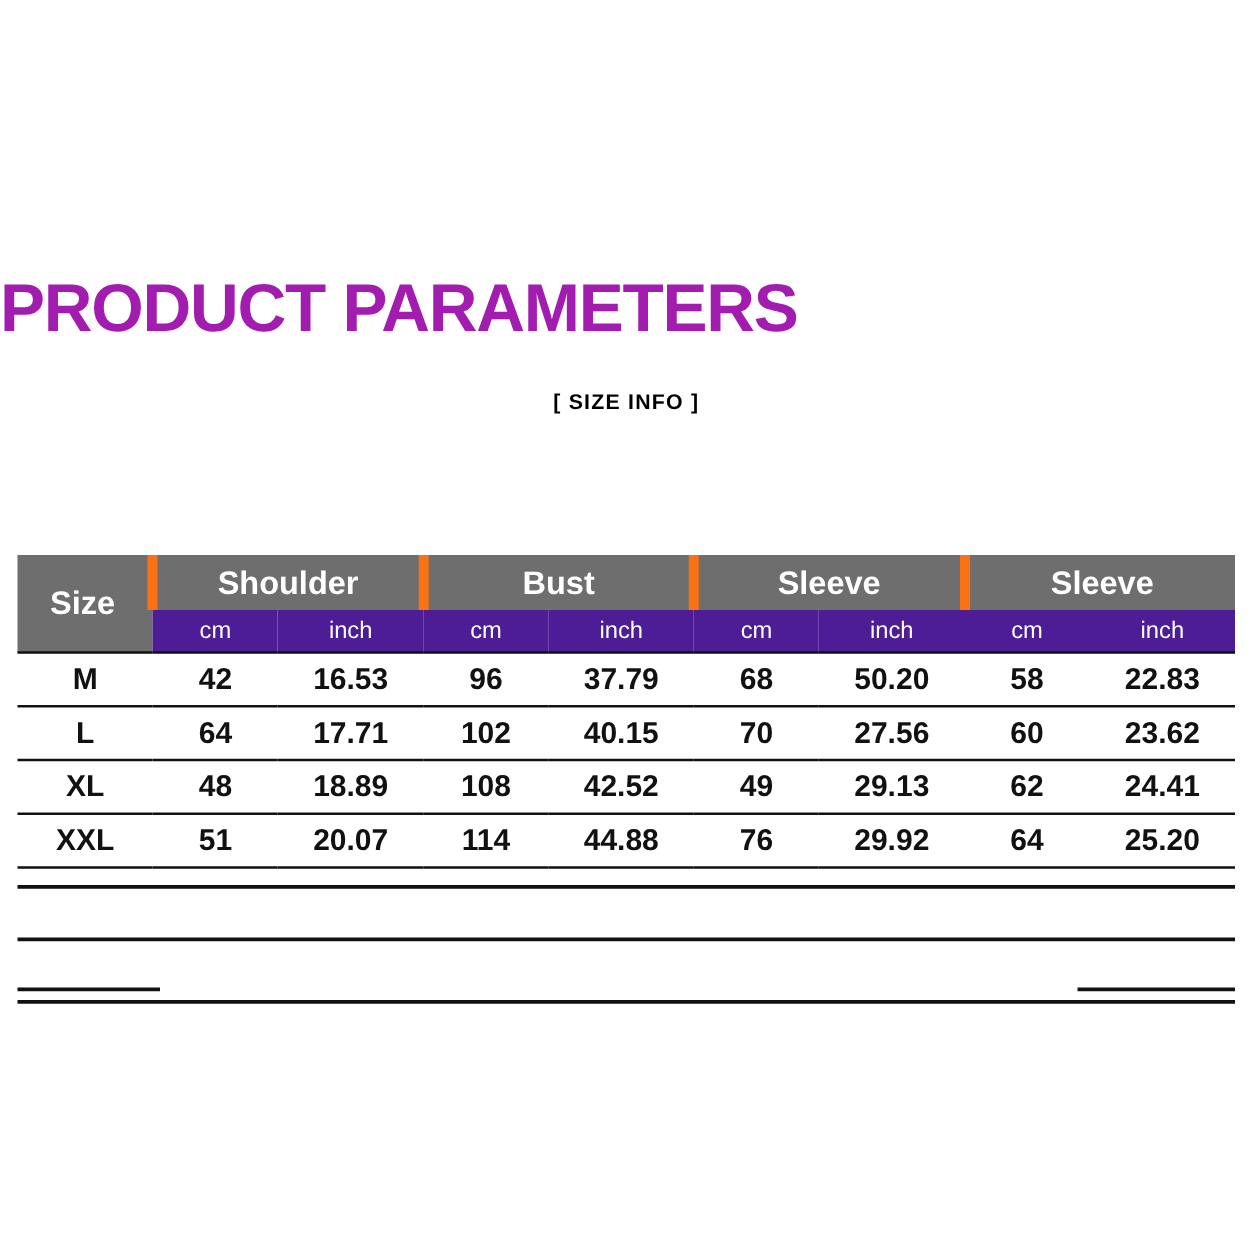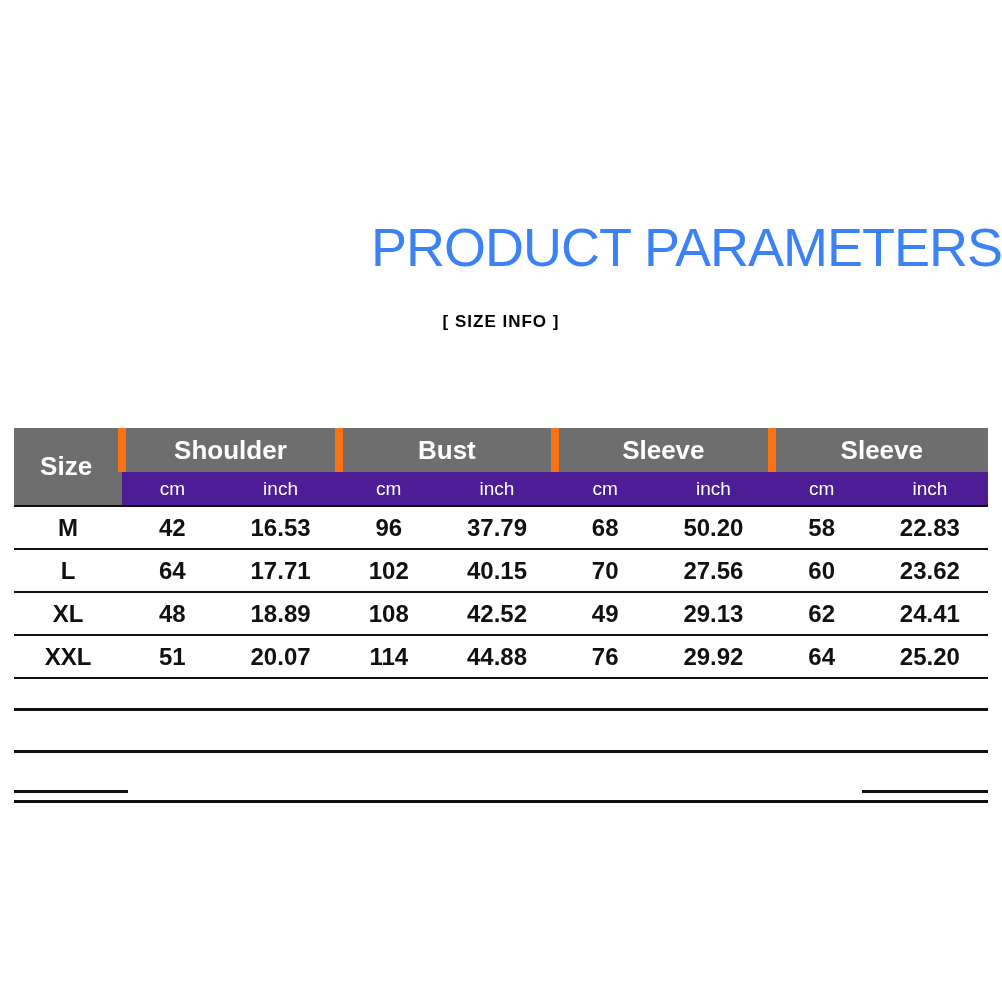--- a/index.html
+++ b/index.html
@@ -19,41 +19,41 @@
     width: 1002px;
     height: 1002px;
     position: relative;
     background: #ffffff;
   }
   .title {
     position: absolute;
     top: 216px;
     left: 0;
     width: 1002px;
-    text-align: right;
+    text-align: left;
     font-size: 54px;
-    font-weight: normal;
+    font-weight: bold;
     letter-spacing: -1px;
-    color: #3b82f6;
+    color: #a21caf;
     font-family: "Liberation Sans", sans-serif;
   }
   .subtitle {
     position: absolute;
     top: 312px;
     left: 0;
     width: 1002px;
     text-align: center;
     font-size: 17px;
     font-weight: bold;
     color: #000000;
     letter-spacing: 1px;
   }
   .table-wrap {
     position: absolute;
-    top: 428px;
+    top: 444px;
     left: 14px;
     width: 974px;
   }
   table.size-table {
     border-collapse: collapse;
     width: 974px;
     table-layout: fixed;
   }
   table.size-table td, table.size-table th {
     padding: 0;

